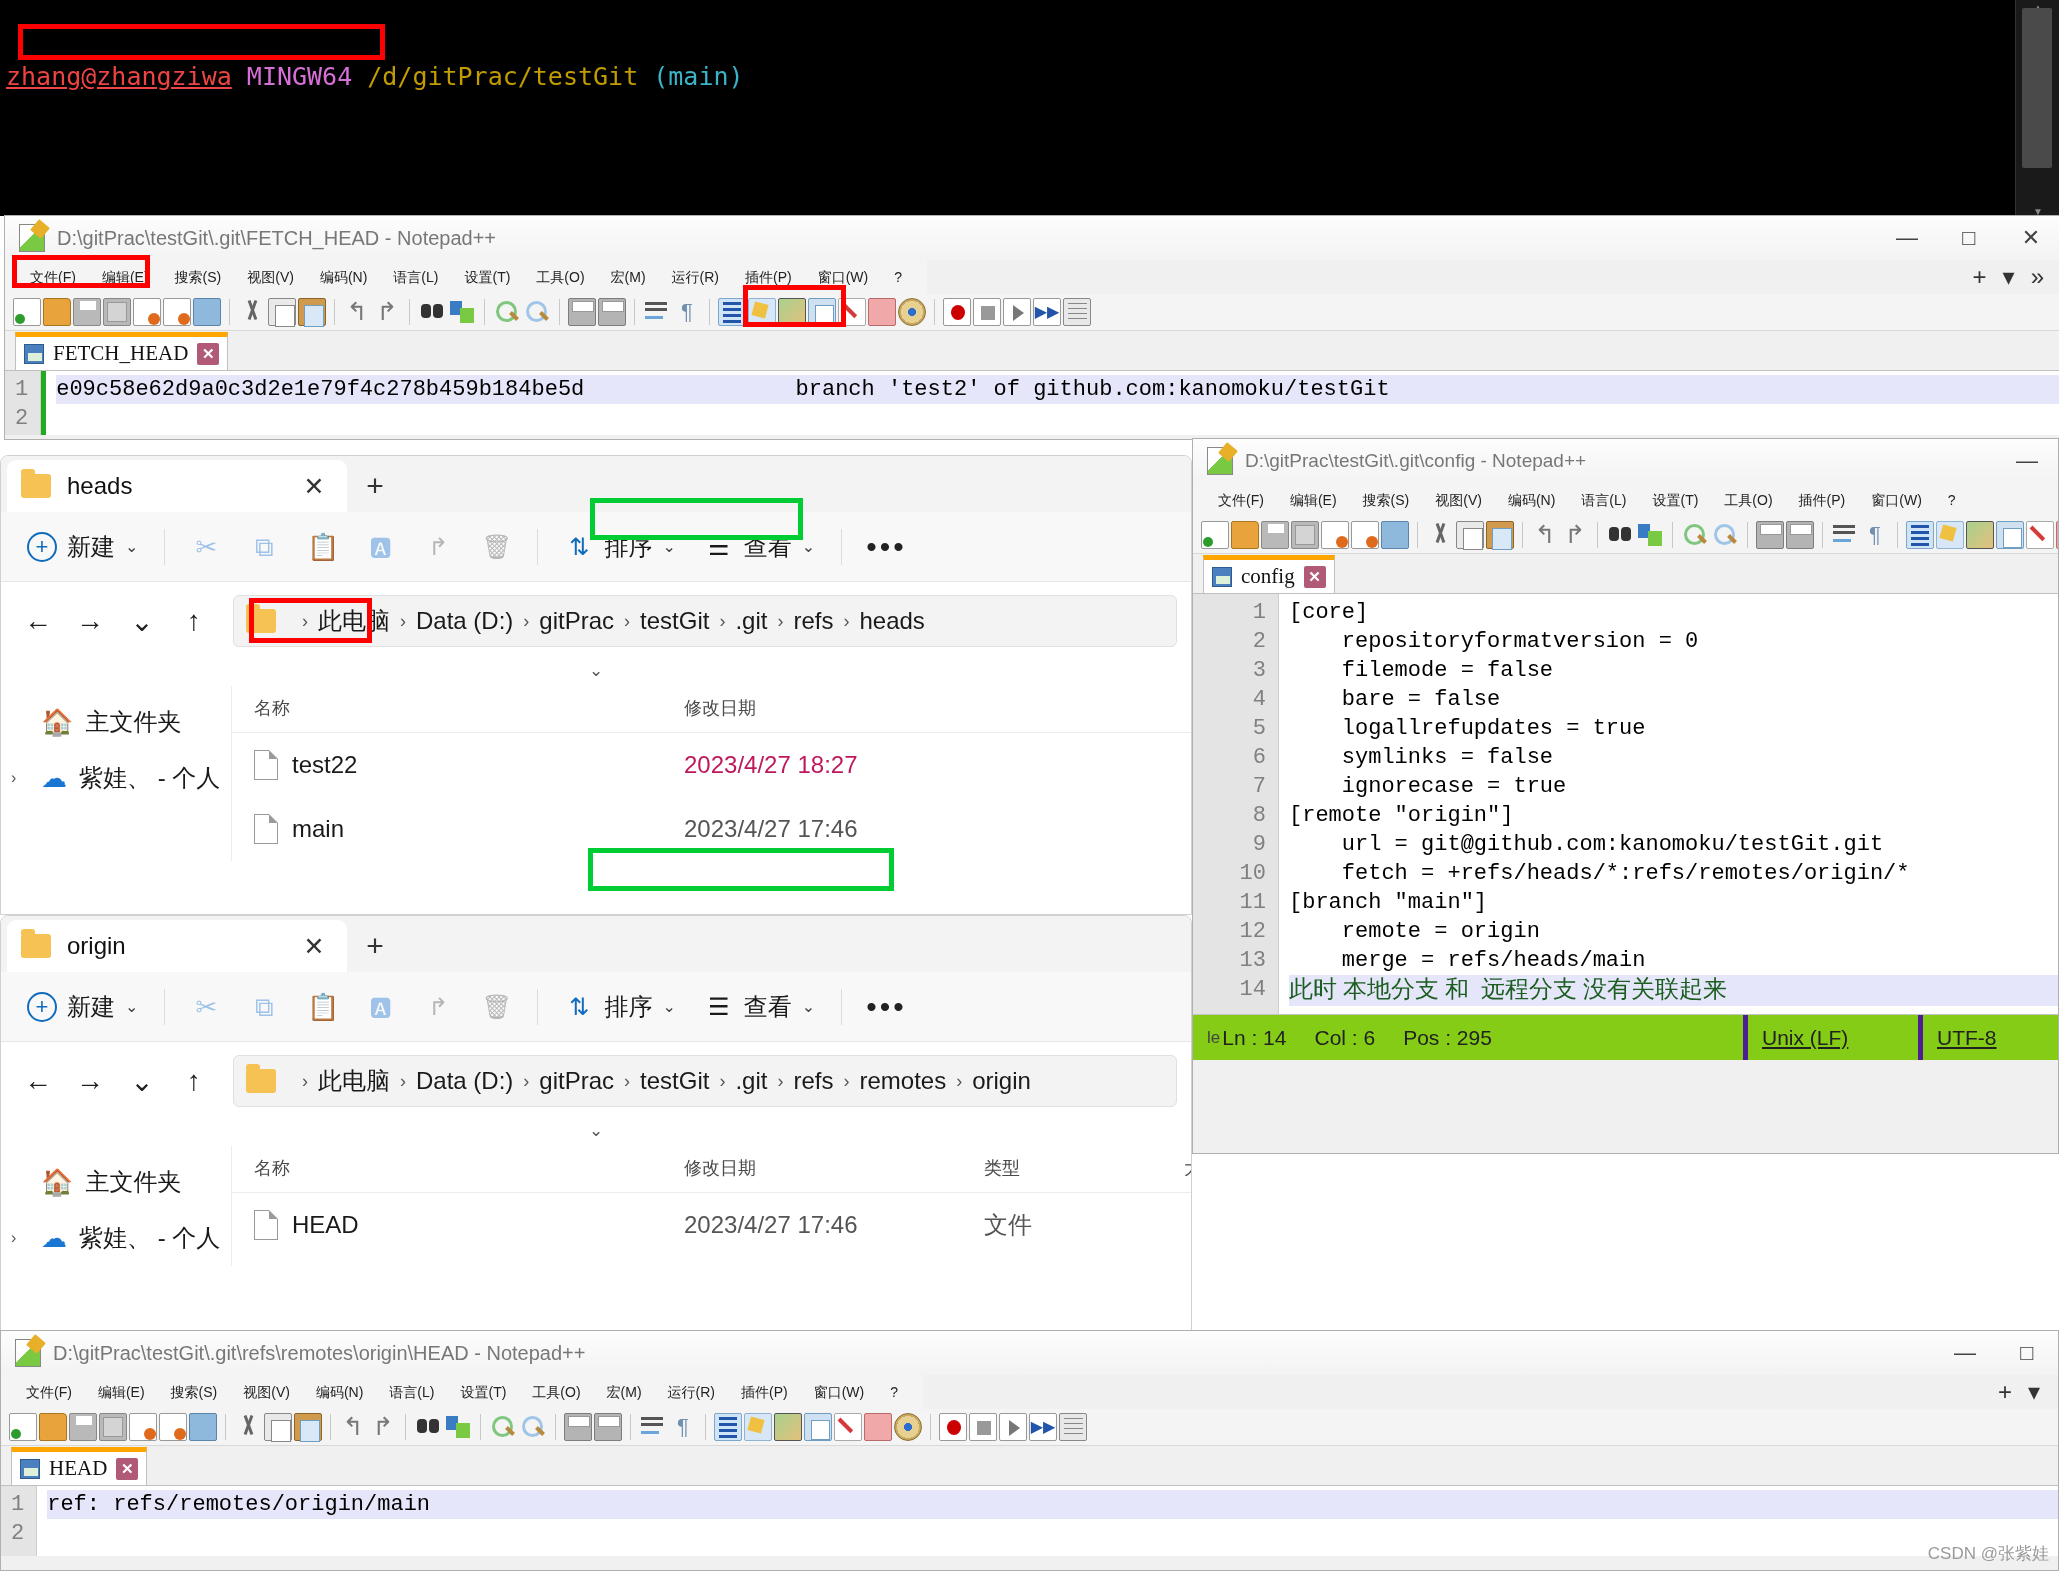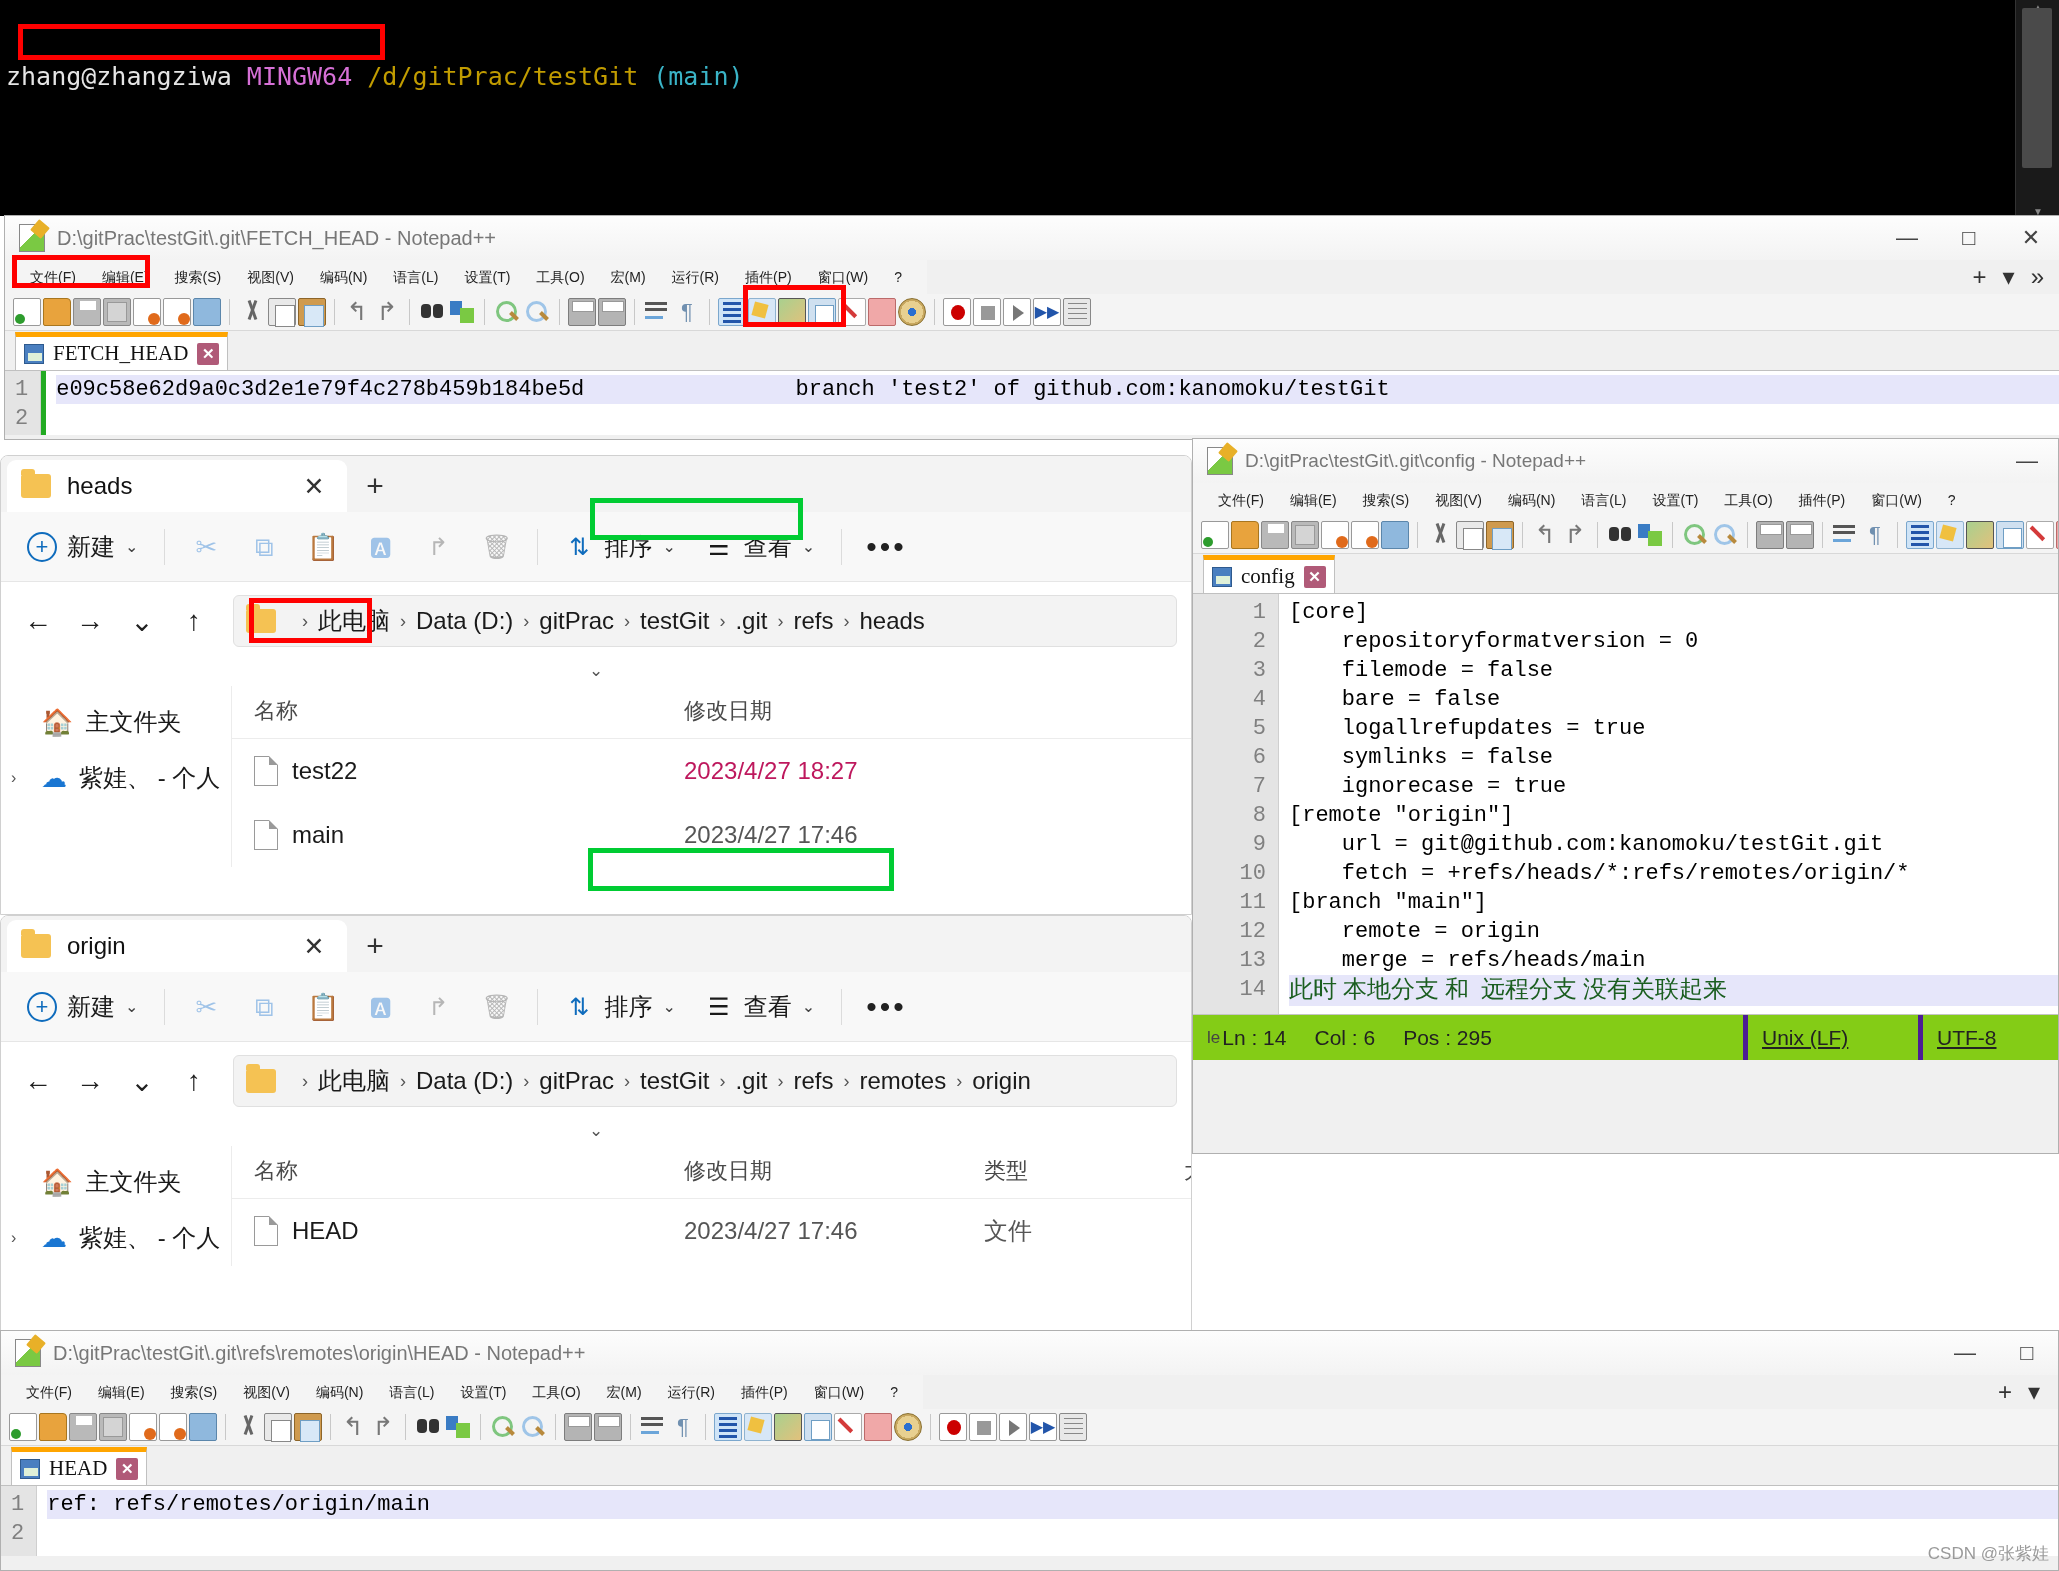--- a/index.html
+++ b/index.html
@@ -14,21 +14,21 @@
   
   #terminal {
     position: absolute; left: 0; top: 0; width: 2015px; height: 216px;
     background: #000000;
     font-family: "DejaVu Sans Mono", monospace;
     font-size: 25px; line-height: 29px;
     padding: 4px 6px;
     white-space: pre;
     overflow: hidden;
   }
-  #terminal .g { color: #e5e5e5; }
+  #terminal .g { color: #ef4444; text-decoration: underline; }
   #terminal .m { color: #d670d6; }
   #terminal .y { color: #c19c00; }
   #terminal .c { color: #3ab4c7; }
   #terminal .w { color: #cccccc; }
   .term-scroll {
     position: absolute; right: 0; top: 0; width: 44px; height: 216px;
     background: #1a1a1a; border-left: 1px solid #333;
   }
   .term-scroll .thumb {
     position: absolute; left: 6px; top: 8px; width: 30px; height: 160px;
@@ -215,21 +215,21 @@
   .fe-crumbs .sepi { color: #555; font-size: 18px; padding: 0 6px; }
 
   .fe-collapse { height: 26px; text-align: center; font-size: 17px; color: #555; background:#fff; }
   .fe-body { display: flex; background: #fff; }
   .fe-side { width: 230px; flex: 0 0 auto; padding-top: 8px; }
   .fe-side-item { display: flex; align-items: center; gap: 12px; padding: 12px 10px; font-size: 24px; color: #1a1a1a; }
   .fe-side-item .exp { width: 18px; font-size: 16px; color: #555; }
   .ic-home { color: #e8821e; font-size: 26px; }
   .ic-cloud{ color: #1976d2; font-size: 26px; }
   .fe-main { flex: 1; border-left: 1px solid #ececec; }
-  .fe-head { display: flex; font-size: 22px; color: #4a4a4a; padding: 10px 0 12px 0; border-bottom: 1px solid #ececec; }
+  .fe-head { display: flex; font-size: 18px; color: #4a4a4a; padding: 10px 0 12px 0; border-bottom: 1px solid #ececec; }
   .fe-head div { padding-left: 22px; }
   .fe-row { display: flex; align-items: center; font-size: 24px; color: #1a1a1a; height: 64px; }
   .fe-row .cell { padding-left: 22px; display: flex; align-items: center; gap: 14px; }
   .file-ic { width: 24px; height: 30px; border: 1px solid #9a9a9a; background: #fff; position: relative; flex:0 0 auto; }
   .file-ic:after { content:""; position:absolute; right:-1px; top:-1px; border-top: 9px solid #fff; border-left: 9px solid #9a9a9a; }
 
   .watermark { position: absolute; right: 10px; bottom: 6px; font-size: 17px; color: #9a9a9a; }
 </style>
 </head>
 <body>

